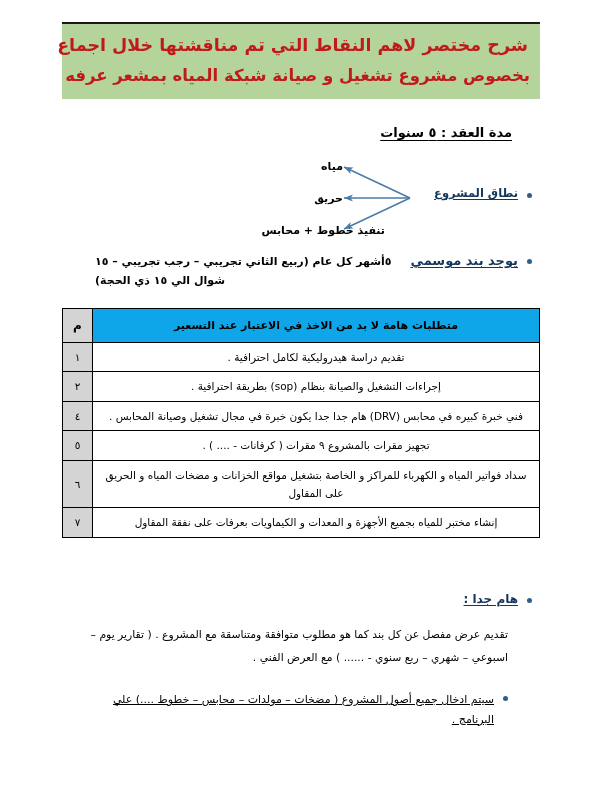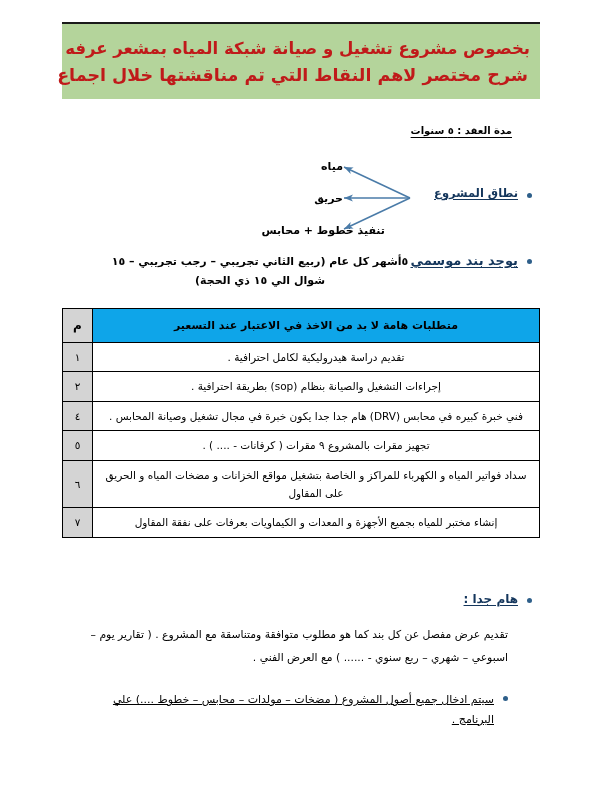--- a/index.html
+++ b/index.html
@@ -45,21 +45,21 @@
     white-space: nowrap;
   }
   .title-line.l1 { padding-right: 2px; }
   .title-line.l2 { margin-top: 4px; font-size: 16.5px; }
 
   
   .duration {
     position: absolute;
     right: 88px;
     top: 125px;
-    font-size: 10px;
+    font-size: 13px;
     font-weight: bold;
     direction: rtl;
     text-decoration: underline;
     text-underline-offset: 3px;
     white-space: nowrap;
   }
 
   
   .scope-block {
     position: absolute;
@@ -128,21 +128,21 @@
     white-space: nowrap;
   }
   .season-text {
     position: absolute;
     right: 115px;
     top: 0px;
     width: 330px;
     font-size: 11px;
     font-weight: bold;
     direction: rtl;
-    text-align: center;
+    text-align: left;
     line-height: 1.7;
   }
 
   
   .req-table {
     position: absolute;
     left: 62px;
     top: 308px;
     width: 478px;
     border-collapse: collapse;
@@ -230,22 +230,22 @@
     line-height: 1.8;
     text-decoration: underline;
   }
 </style>
 </head>
 <body>
 
 <div class="page">
 
   <div class="title-banner">
+    <div class="title-line l1">شرح مختصر لاهم النقاط التي تم مناقشتها خلال اجماع</div>
     <div class="title-line l2">بخصوص مشروع تشغيل و صيانة شبكة المياه بمشعر عرفه</div>
-    <div class="title-line l1">شرح مختصر لاهم النقاط التي تم مناقشتها خلال اجماع</div>
   </div>
 
   <div class="duration">مدة العقد : ٥ سنوات</div>
 
   <div class="scope-block">
     <span class="bullet-dot scope-dot"></span>
     <div class="scope-label">نطاق المشروع</div>
 
     <div class="scope-branch branch-0">مياه</div>
     <div class="scope-branch branch-1">حريق</div>

